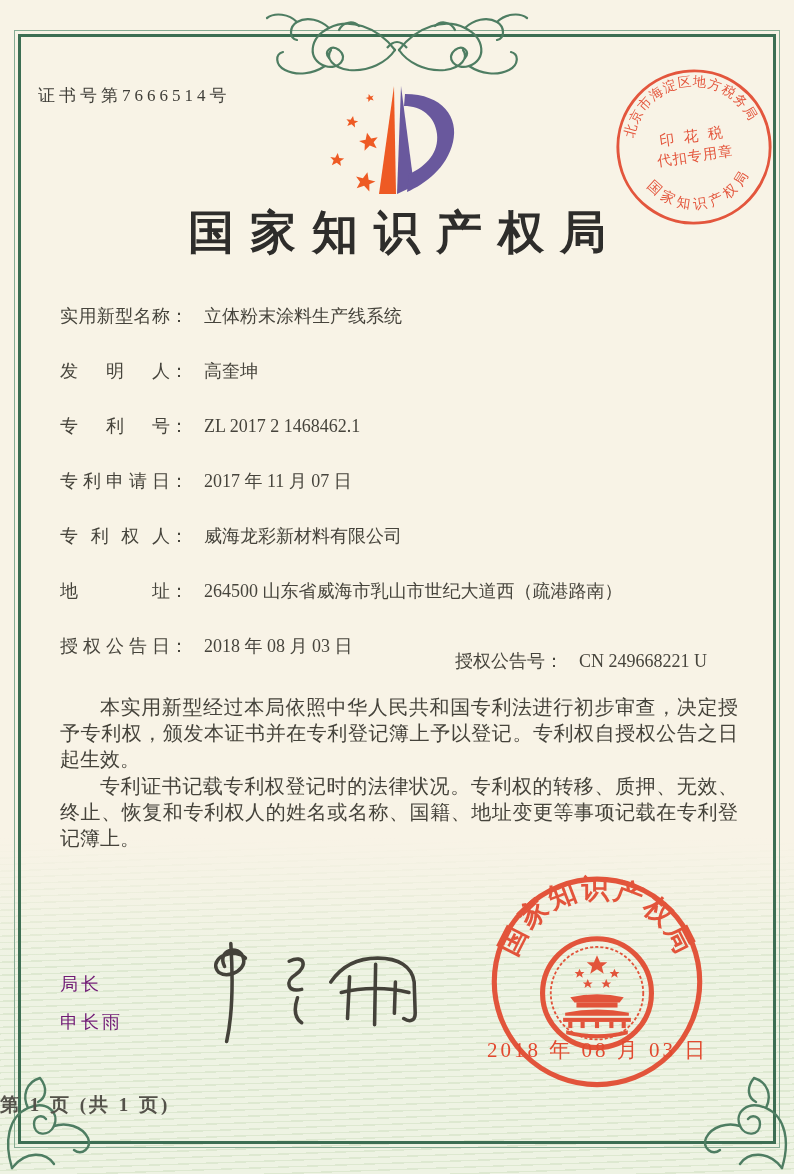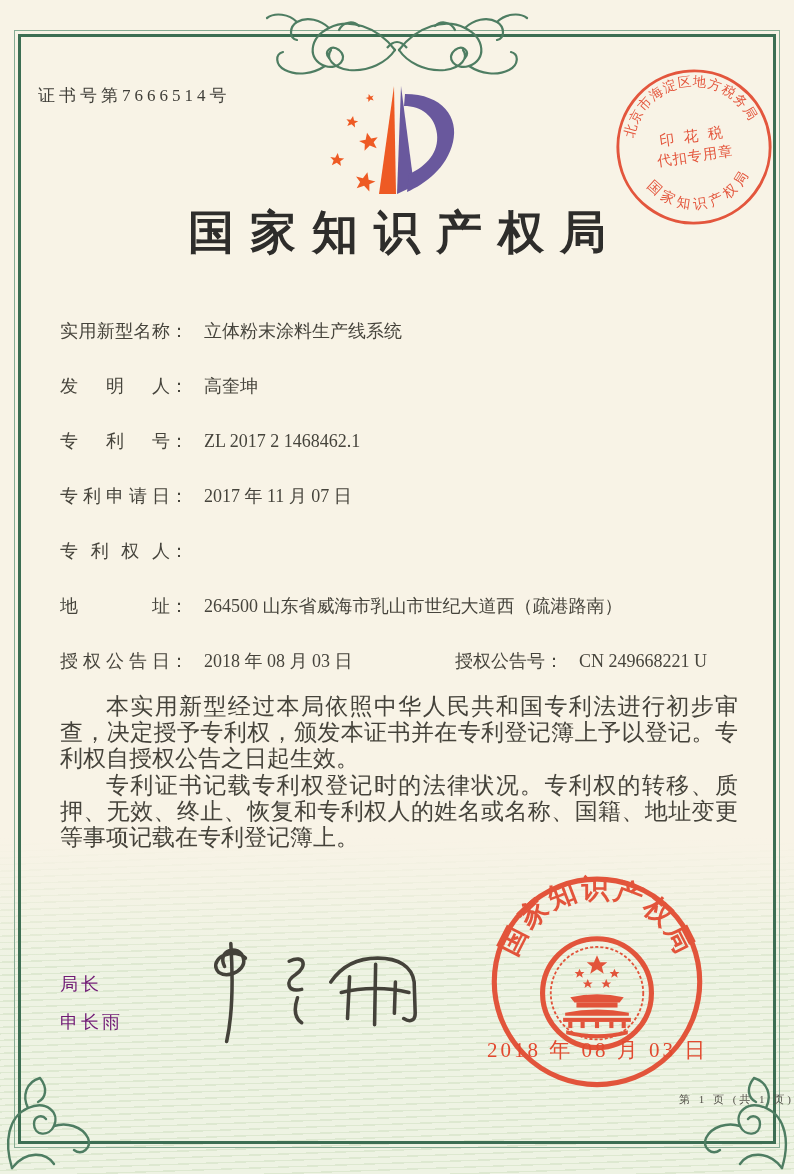--- a/index.html
+++ b/index.html
@@ -43,44 +43,44 @@
     position:absolute;left:610px;top:52px;width:168px;height:190px;z-index:3;
     transform:rotate(-8deg);opacity:.92;
   }
   .title{
     position:absolute;left:0;right:0;top:202px;z-index:2;
     text-align:center;font-size:46px;font-weight:700;
     letter-spacing:16px;padding-left:16px;color:#2e2d2b;
   }
 
   .content{position:absolute;left:60px;top:303px;width:678px;z-index:2;font-size:18px;}
-  .frow{height:55px;display:flex;align-items:center;position:relative;line-height:26px;}
+  .frow{height:55px;display:flex;position:relative;line-height:26px;}
   .flabel{
     display:inline-block;width:110px;flex:0 0 110px;
     text-align:justify;text-align-last:justify;text-justify:inter-character;
   }
   .fcolon{flex:0 0 auto;}
   .fvalue{margin-left:16px;white-space:nowrap;}
   .grant-right{position:absolute;left:395px;top:0;height:55px;display:flex;align-items:center;}
 
-  .paras{margin-top:6px;line-height:26px;text-align:justify;font-size:23px;color:#45433b;}
+  .paras{margin-top:6px;line-height:26px;text-align:justify;font-size:20px;color:#45433b;}
   .paras p{margin:0 0 1px 0;text-indent:2em;}
 
   .officer{position:absolute;left:60px;top:972px;z-index:2;font-size:18px;letter-spacing:3px;color:#701a75;}
   .officer .name{margin-top:14px;}
   .signature{position:absolute;left:185px;top:935px;width:250px;height:115px;z-index:2;}
 
   .office-seal{position:absolute;left:484px;top:874px;width:226px;height:226px;z-index:3;opacity:.93;}
   .seal-date{
     position:absolute;left:487px;top:1036px;z-index:4;
     font-size:21px;letter-spacing:3px;color:#e2492f;font-weight:500;
   }
   .footer{
     position:absolute;left:0;right:0;top:1092px;z-index:2;
-    text-align:right;font-size:11px;letter-spacing:3px;color:#54524a;
+    text-align:left;font-size:19px;letter-spacing:3px;color:#54524a;font-weight:bold;
   }
   svg text{font-family:"Liberation Serif","DejaVu Serif",serif;}
 </style>
 </head>
 <body>
 
 <div class="waves"></div>
 
 <div class="frame-outer">
   <div class="frame-inner"></div>
@@ -173,20 +173,21 @@
       <span class="fvalue">ZL 2017 2 1468462.1</span>
   </div>
   <div class="frow">
     <span class="flabel">专利申请日</span>
       <span class="fcolon">：</span>
       <span class="fvalue">2017 年 11 月 07 日</span>
   </div>
   <div class="frow">
     <span class="flabel">专利权人</span>
       <span class="fcolon">：</span>
+      <span class="fvalue">威海龙彩新材料有限公司</span>
   </div>
   <div class="frow">
     <span class="flabel">地址</span>
       <span class="fcolon">：</span>
       <span class="fvalue">264500 山东省威海市乳山市世纪大道西（疏港路南）</span>
   </div>
   <div class="frow">
     <span class="flabel">授权公告日</span>
       <span class="fcolon">：</span>
       <span class="fvalue">2018 年 08 月 03 日</span>

